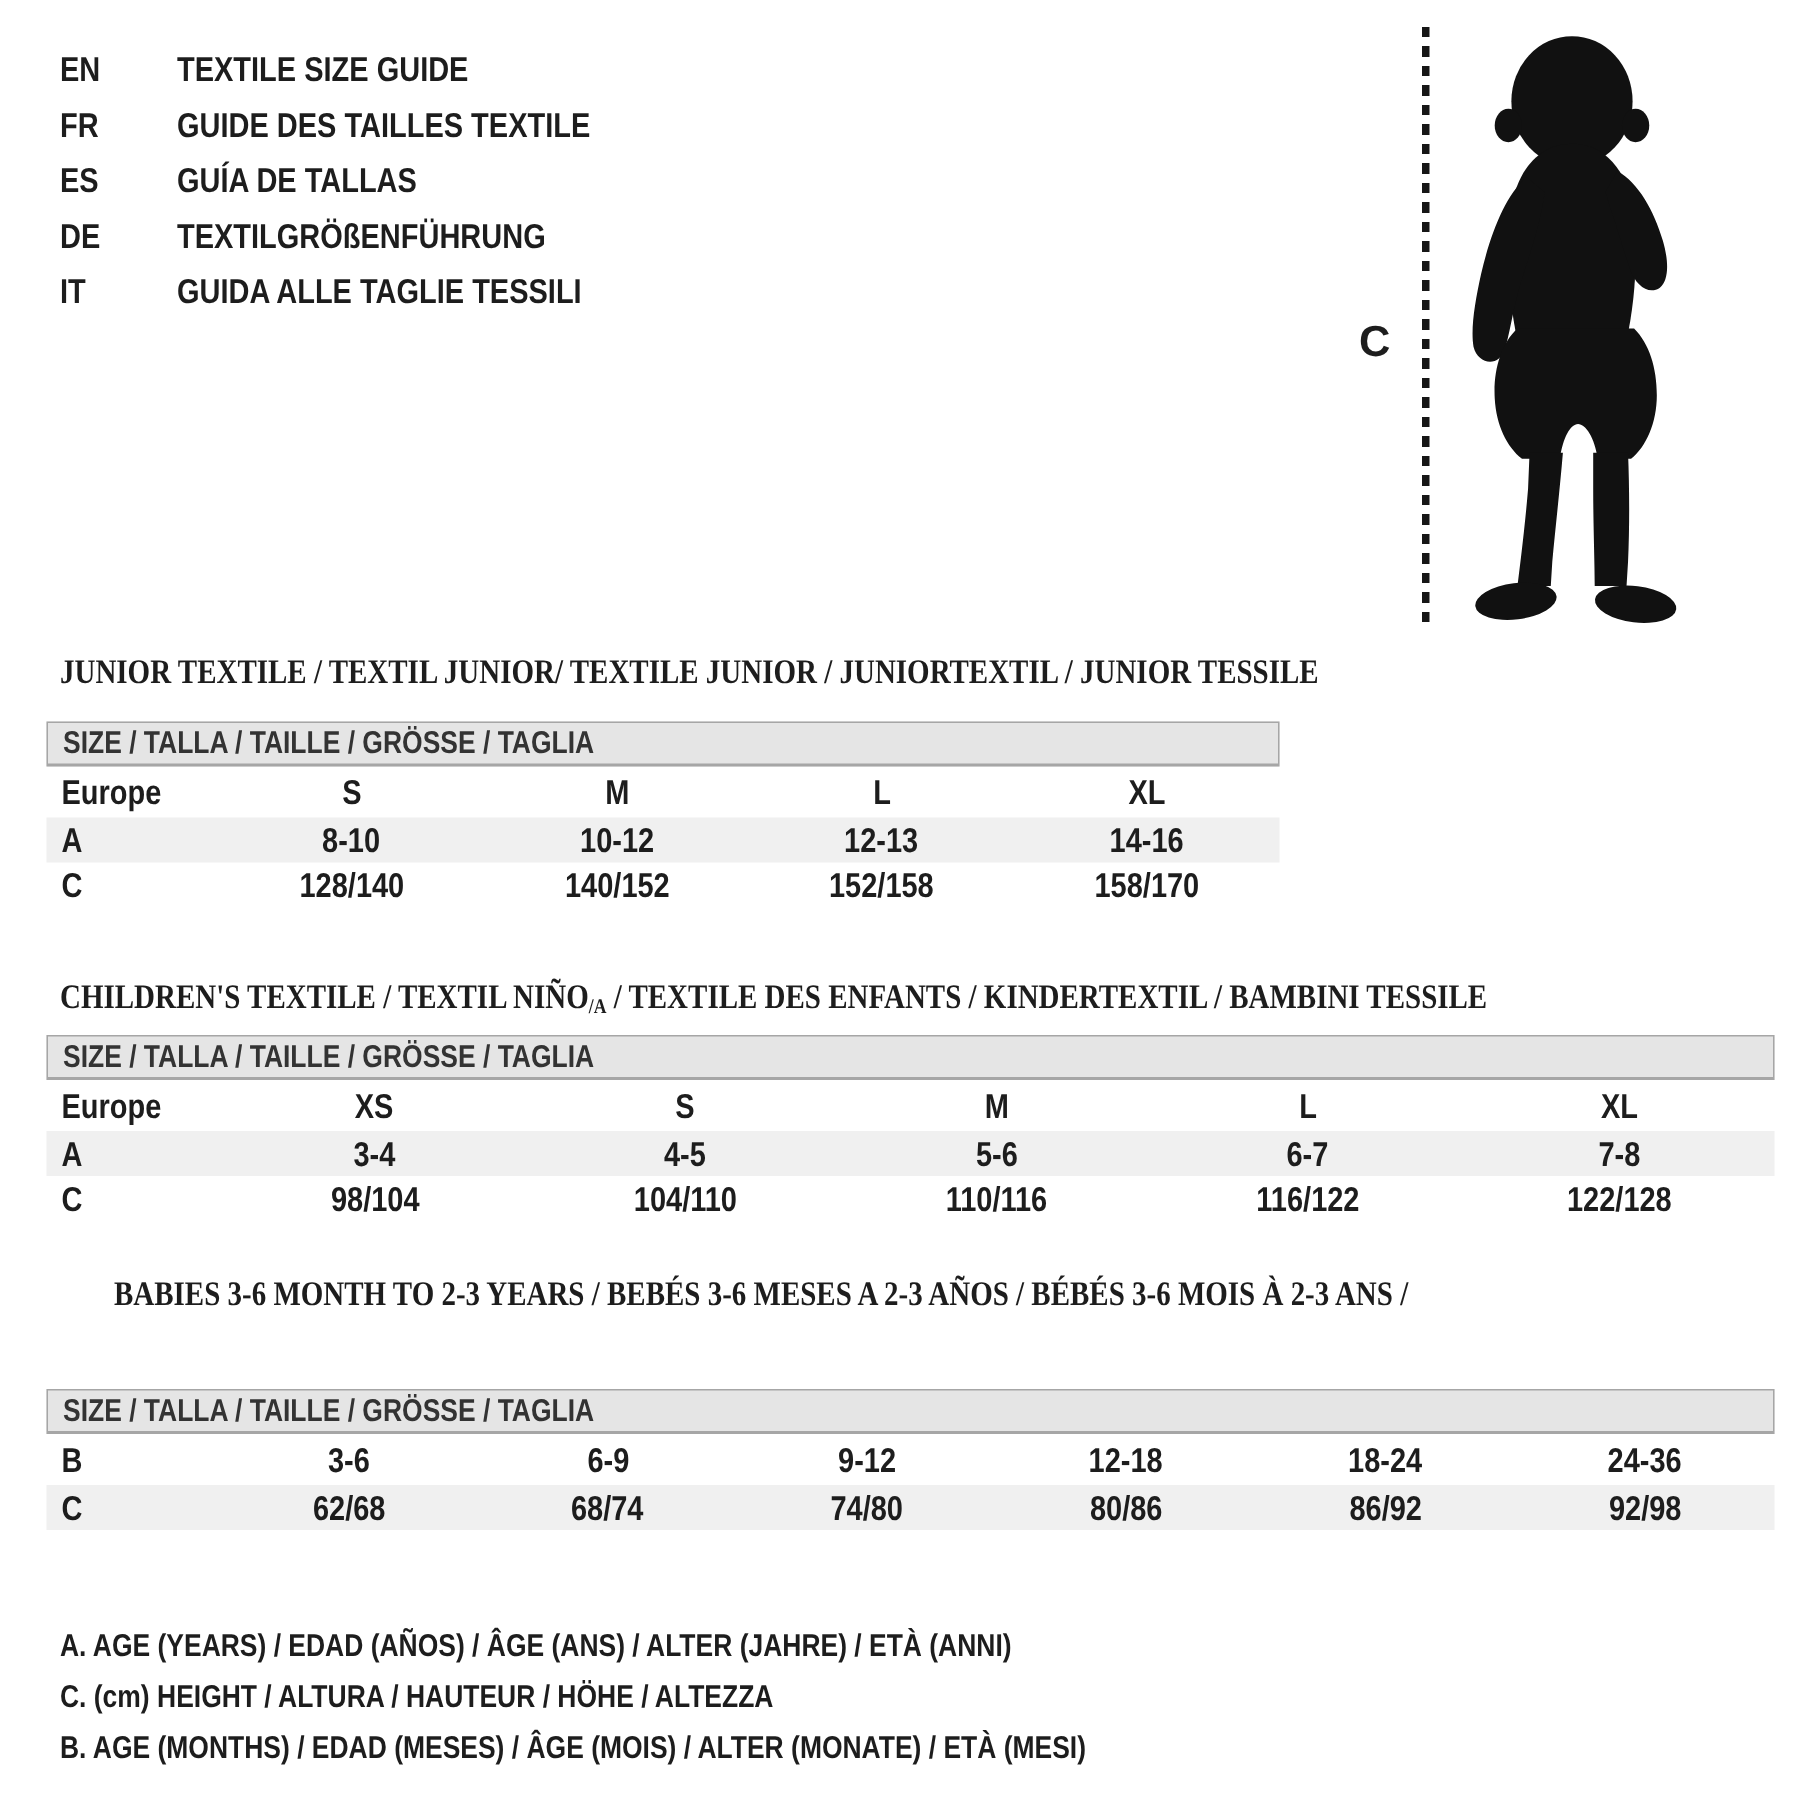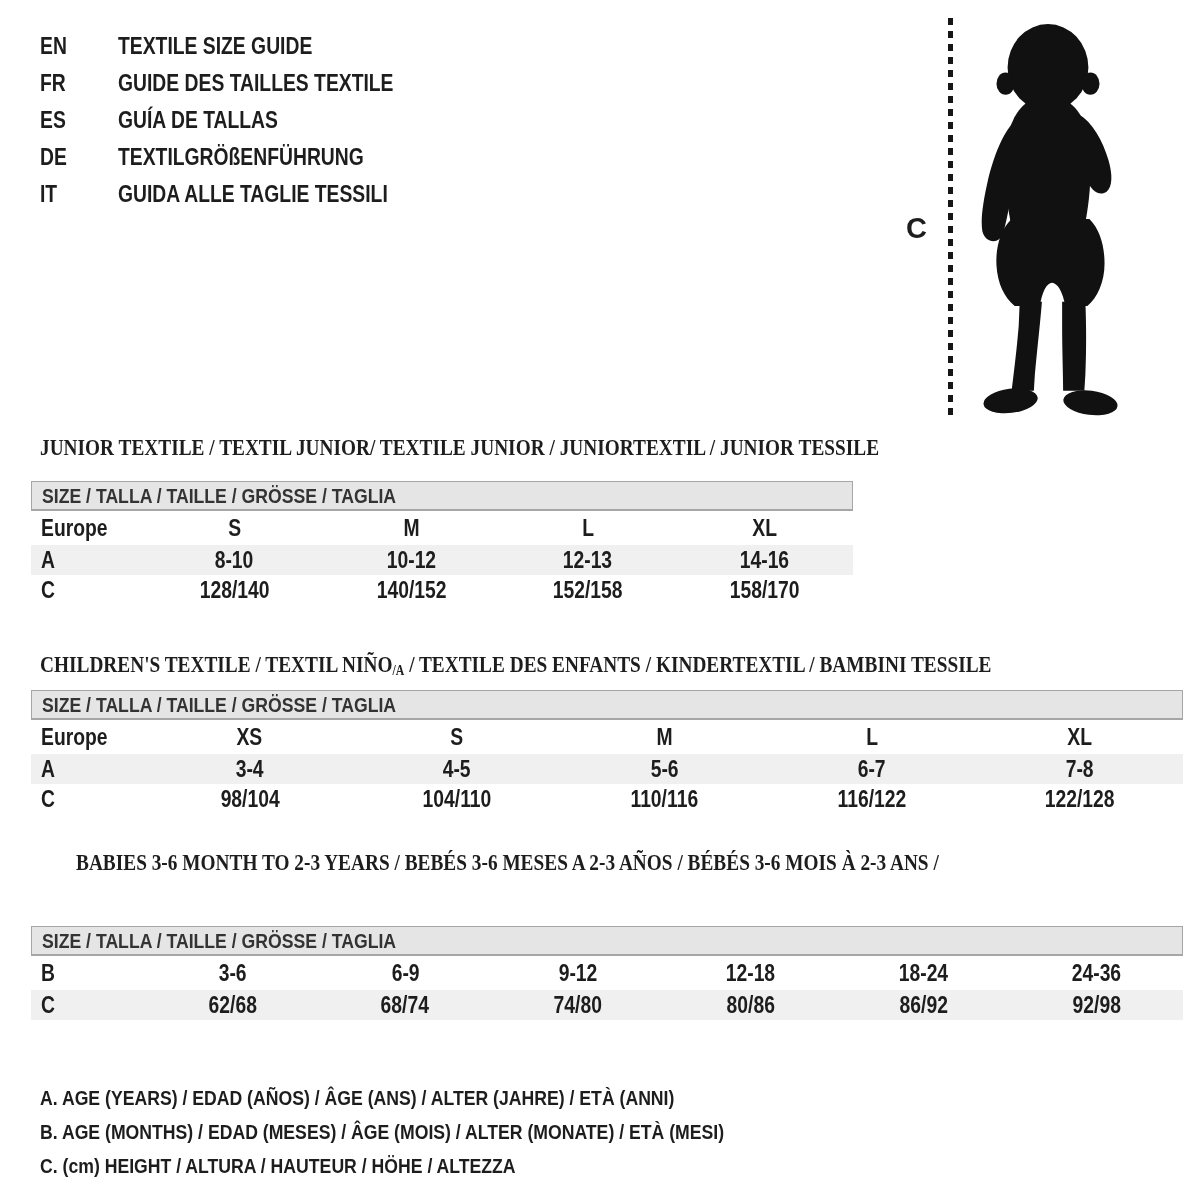--- a/index.html
+++ b/index.html
@@ -187,18 +187,18 @@
     <span class="val"><span class="cx">86/92</span></span>
     <span class="val"><span class="cx">92/98</span></span>
   </div>
 </div>
 
 <div class="abs footer-block">
   <div class="footer-line">
     <span class="cx left">A. AGE (YEARS) / EDAD (AÑOS) / ÂGE (ANS) / ALTER (JAHRE) / ETÀ (ANNI)</span>
   </div>
   <div class="footer-line">
+    <span class="cx left">C. (cm) HEIGHT / ALTURA / HAUTEUR / HÖHE / ALTEZZA</span>
+  </div>
+  <div class="footer-line">
     <span class="cx left">B. AGE (MONTHS) / EDAD (MESES) / ÂGE (MOIS) / ALTER (MONATE) / ETÀ (MESI)</span>
   </div>
-  <div class="footer-line">
-    <span class="cx left">C. (cm) HEIGHT / ALTURA / HAUTEUR / HÖHE / ALTEZZA</span>
-  </div>
 </div>
 
 </body></html>

